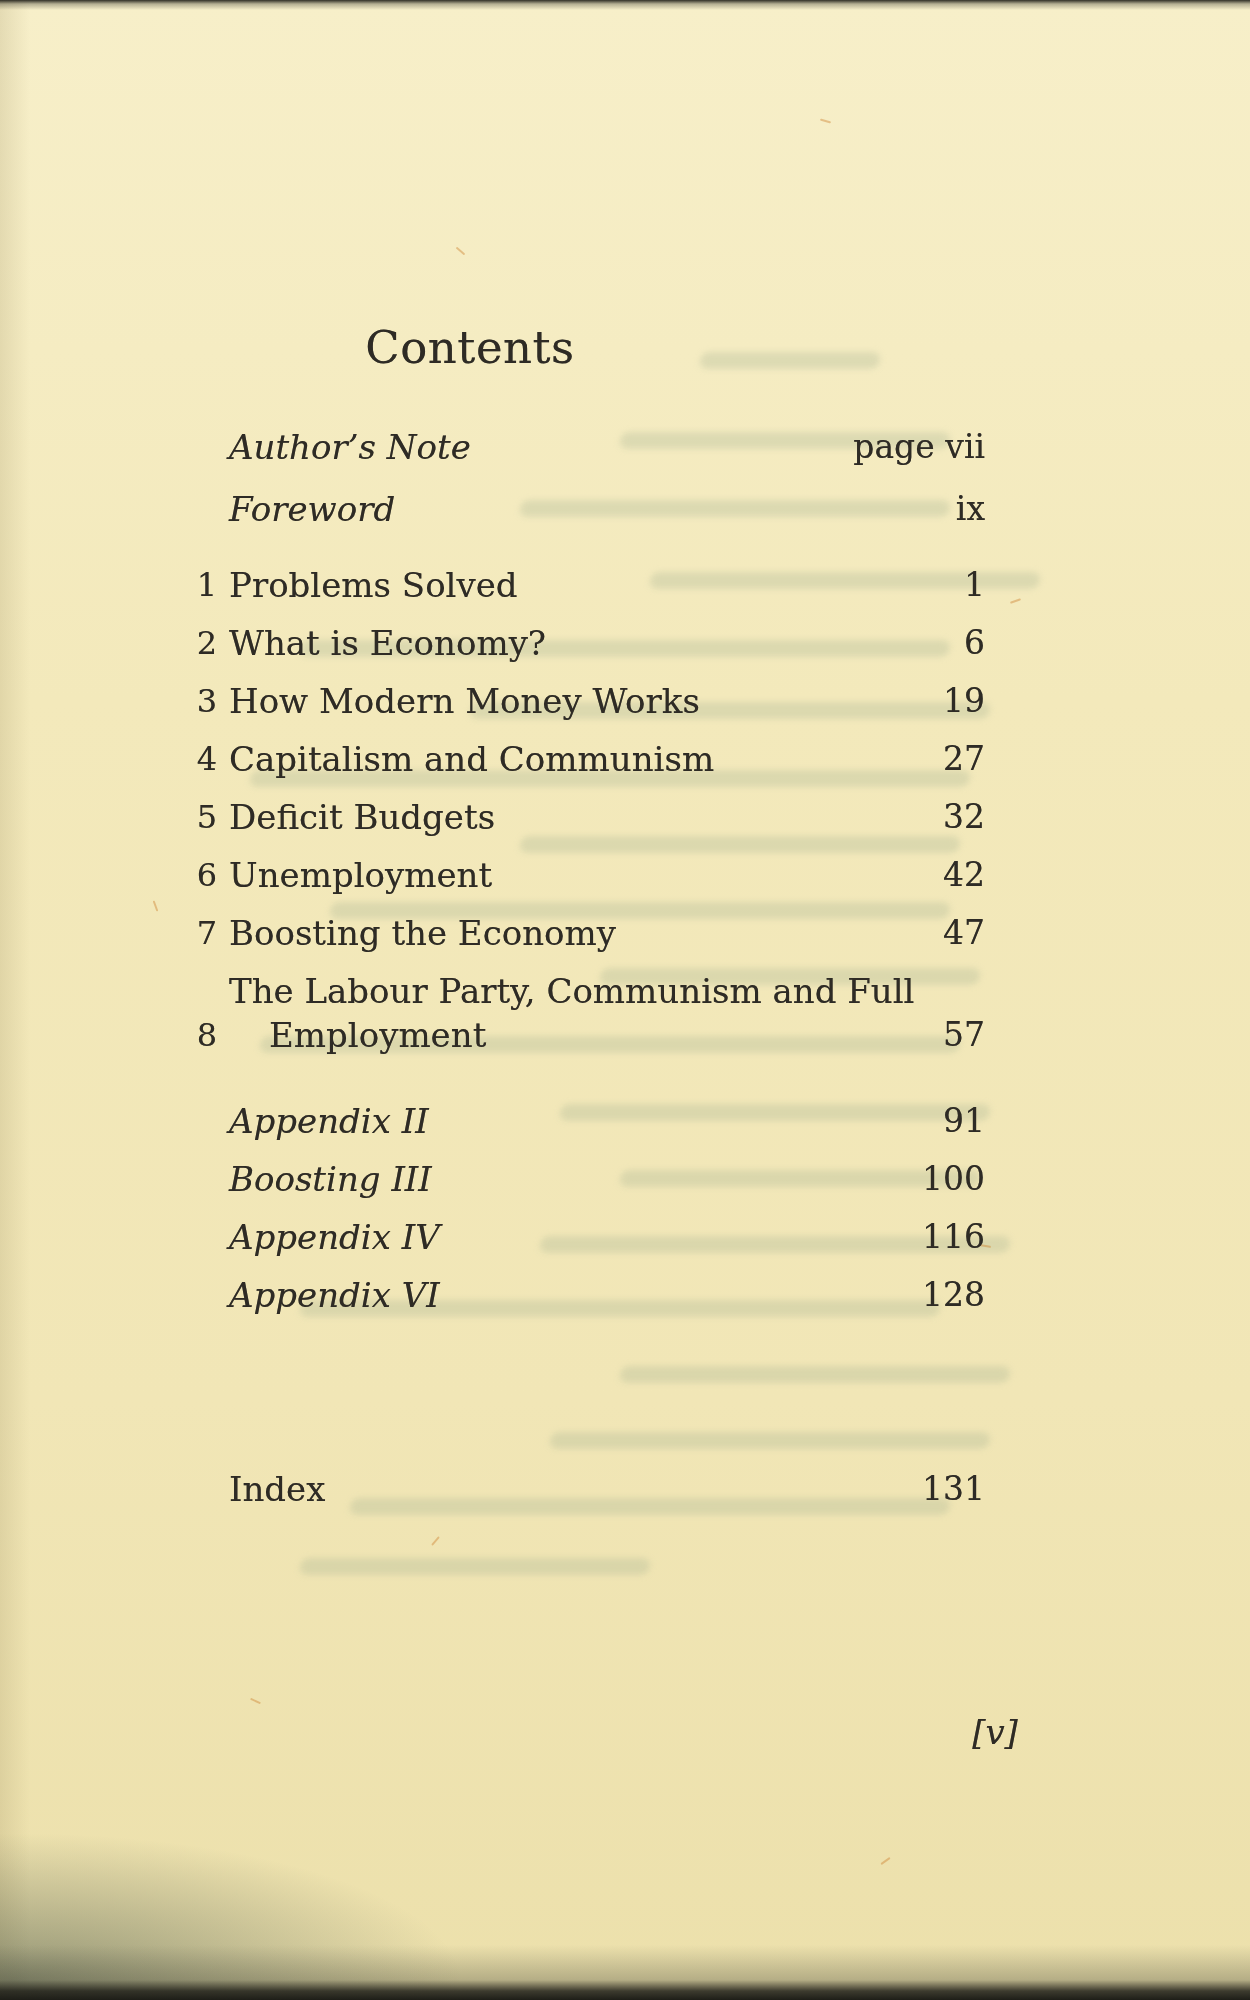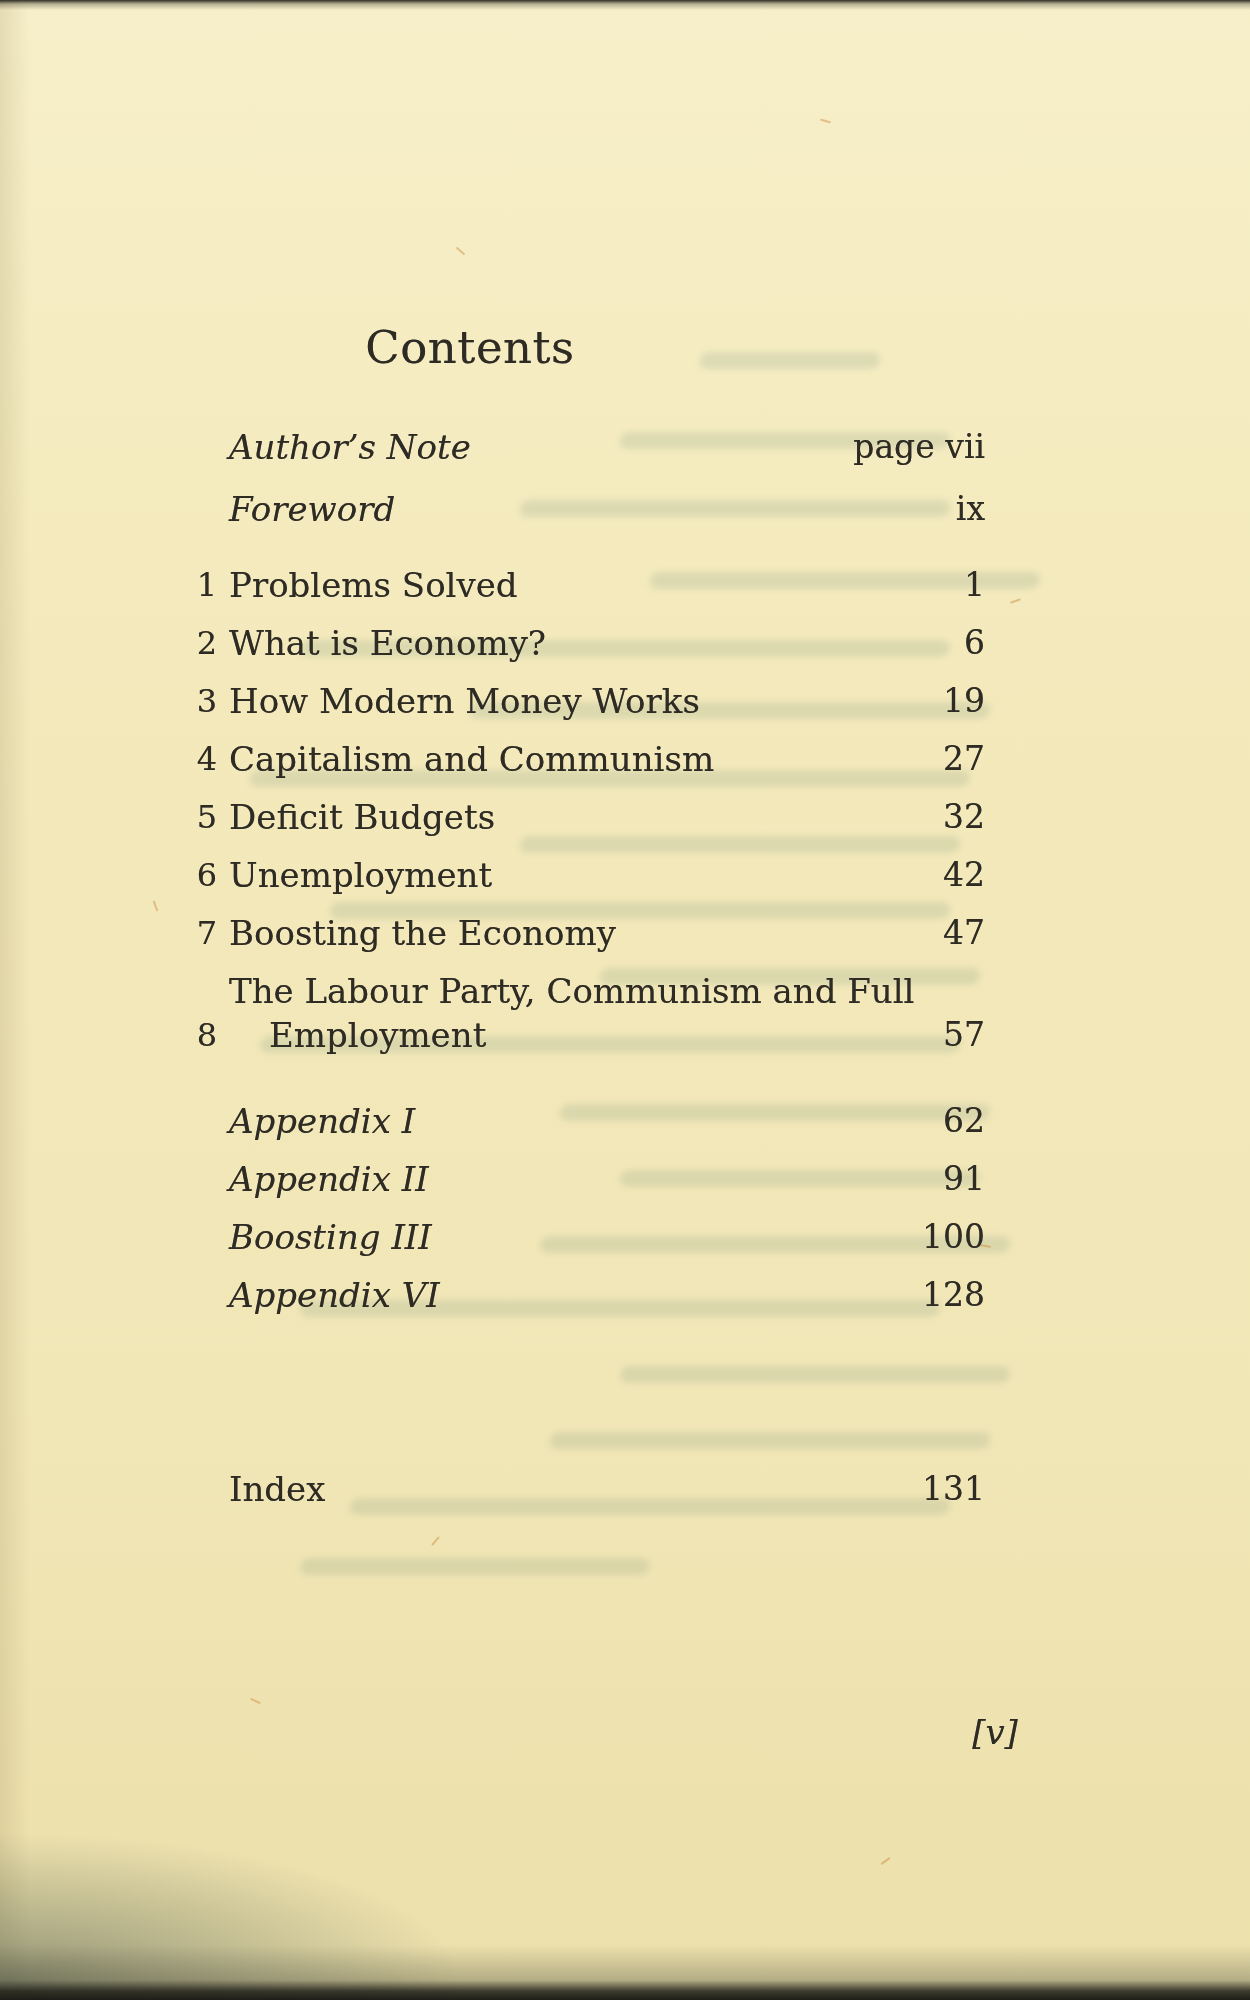--- a/index.html
+++ b/index.html
@@ -165,38 +165,38 @@
   </div>
 
   <div class="row ink">
     <span class="num">8</span>
     <span class="title">The Labour Party, Communism and Full Employment</span>
     <span class="pg">57</span>
   </div>
 </section>
 
   <section class="toc-section" id="appendices">
-  <div class="row ink">
-    <span class="num"></span>
-    <span class="title italic">Appendix I</span>
-    <span class="pg">62</span>
-  </div>
 
   <div class="row ink">
     <span class="num"></span>
     <span class="title italic">Appendix II</span>
     <span class="pg">91</span>
   </div>
 
   <div class="row ink">
     <span class="num"></span>
     <span class="title italic">Boosting III</span>
     <span class="pg">100</span>
   </div>
 
+  <div class="row ink">
+    <span class="num"></span>
+    <span class="title italic">Appendix IV</span>
+    <span class="pg">116</span>
+  </div>
 
 
   <div class="row ink">
     <span class="num"></span>
     <span class="title italic">Appendix VI</span>
     <span class="pg">128</span>
   </div>
 </section>
 
   <section class="toc-section" id="index-row">

